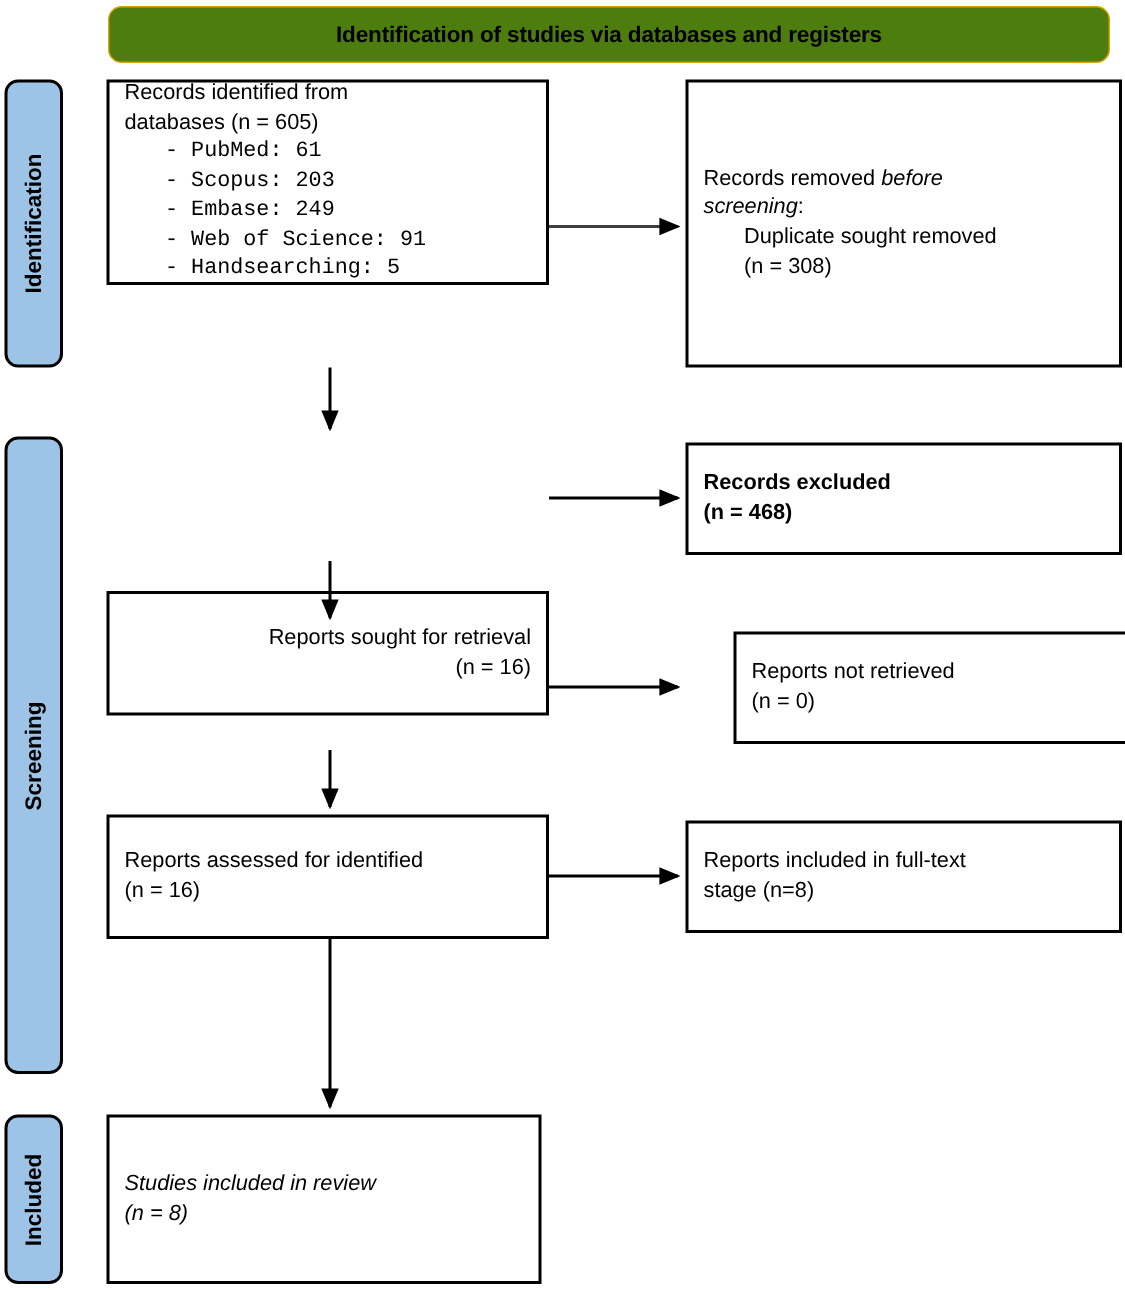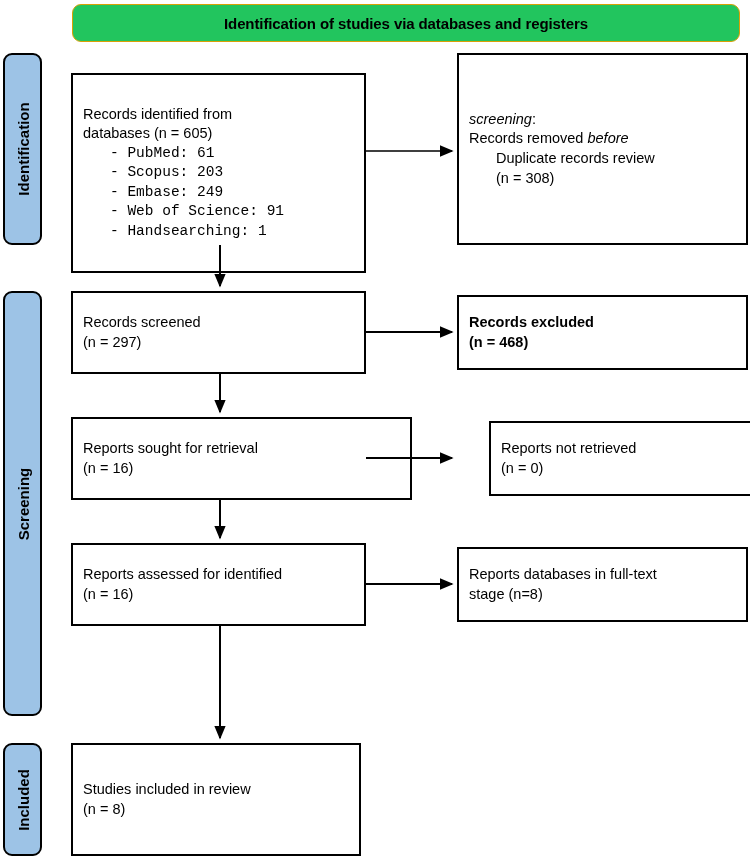--- a/index.html
+++ b/index.html
@@ -25,21 +25,21 @@
     height: 860px;
   }
 
   
   .header-banner {
     position: absolute;
     left: 72px;
     top: 4px;
     width: 668px;
     height: 38px;
-    background: #22c55e;
+    background: #4d7c0f;
     border: 1px solid #D9A106;
     border-radius: 9px;
     box-sizing: border-box;
     display: flex;
     align-items: center;
     justify-content: center;
   }
   .header-banner .banner-text {
     font-size: 15px;
     font-weight: bold;
@@ -98,25 +98,25 @@
   .box .sub-list li {
     font-size: 14.5px;
     line-height: 1.35;
     padding-left: 27px;
     white-space: nowrap;
   }
   .indent-1 { padding-left: 27px; display: block; }
   .ital { font-style: italic; }
 
   
-  #box-identified       { left: 71px; top: 53px;  width: 295px; height: 200px; margin-top: 20px; }
+  #box-identified       { left: 71px; top: 53px;  width: 295px; height: 137px; }
   #box-screened         { left: 71px; top: 291px; width: 295px; height: 83px;  }
-  #box-sought           { left: 71px; top: 417px; width: 341px; height: 83px;  }
+  #box-sought           { left: 71px; top: 394px; width: 295px; height: 83px; text-align: right;  }
   #box-assessed         { left: 71px; top: 543px; width: 295px; height: 83px;  }
-  #box-included         { left: 71px; top: 743px; width: 290px; height: 113px; }
+  #box-included         { left: 71px; top: 743px; width: 290px; height: 113px; font-style: italic; }
 
   
   #box-removed          { left: 457px; top: 53px;  width: 291px; height: 192px; }
   #box-excluded         { left: 457px; top: 295px; width: 291px; height: 75px; font-weight: bold;  }
   #box-not-retrieved    { left: 441px; top: 421px; width: 351px; height: 75px; margin-left: 48px;  }
   #box-excluded-full    { left: 457px; top: 547px; width: 291px; height: 75px;  }
 
   
   #connectors {
     position: absolute;
@@ -147,35 +147,31 @@
   </div>
 
   <div class="box" id="box-identified">
     <span class="box-text">Records identified from</span>
     <span class="box-text">databases (n = 605)</span>
     <ul class="sub-list">
       <li>- PubMed: 61</li>
       <li>- Scopus: 203</li>
       <li>- Embase: 249</li>
       <li>- Web of Science: 91</li>
-      <li>- Handsearching: 1</li>
+      <li>- Handsearching: 5</li>
     </ul>
   </div>
 
   <div class="box" id="box-removed">
+    <span class="box-text"><span>Records removed </span><span class="ital">before</span></span>
     <span class="box-text"><span class="ital">screening</span><span>:</span></span>
-    <span class="box-text"><span>Records removed </span><span class="ital">before</span></span>
-    <span class="box-text indent-1">Duplicate records review</span>
+    <span class="box-text indent-1">Duplicate sought removed</span>
     <span class="box-text indent-1">(n = 308)</span>
   </div>
 
-  <div class="box" id="box-screened">
-    <span class="box-text">Records screened</span>
-    <span class="box-text">(n = 297)</span>
-  </div>
 
   <div class="box" id="box-excluded">
     <span class="box-text">Records excluded</span>
     <span class="box-text">(n = 468)</span>
   </div>
 
   <div class="box" id="box-sought">
     <span class="box-text">Reports sought for retrieval</span>
     <span class="box-text">(n = 16)</span>
   </div>
@@ -184,21 +180,21 @@
     <span class="box-text">Reports not retrieved</span>
     <span class="box-text">(n = 0)</span>
   </div>
 
   <div class="box" id="box-assessed">
     <span class="box-text">Reports assessed for identified</span>
     <span class="box-text">(n = 16)</span>
   </div>
 
   <div class="box" id="box-excluded-full">
-    <span class="box-text">Reports databases in full-text</span>
+    <span class="box-text">Reports included in full-text</span>
     <span class="box-text">stage (n=8)</span>
   </div>
 
   <div class="box" id="box-included">
     <span class="box-text">Studies included in review</span>
     <span class="box-text">(n = 8)</span>
   </div>
 
   <svg id="connectors" viewBox="0 0 750 860" width="750" height="860">
     <defs>

